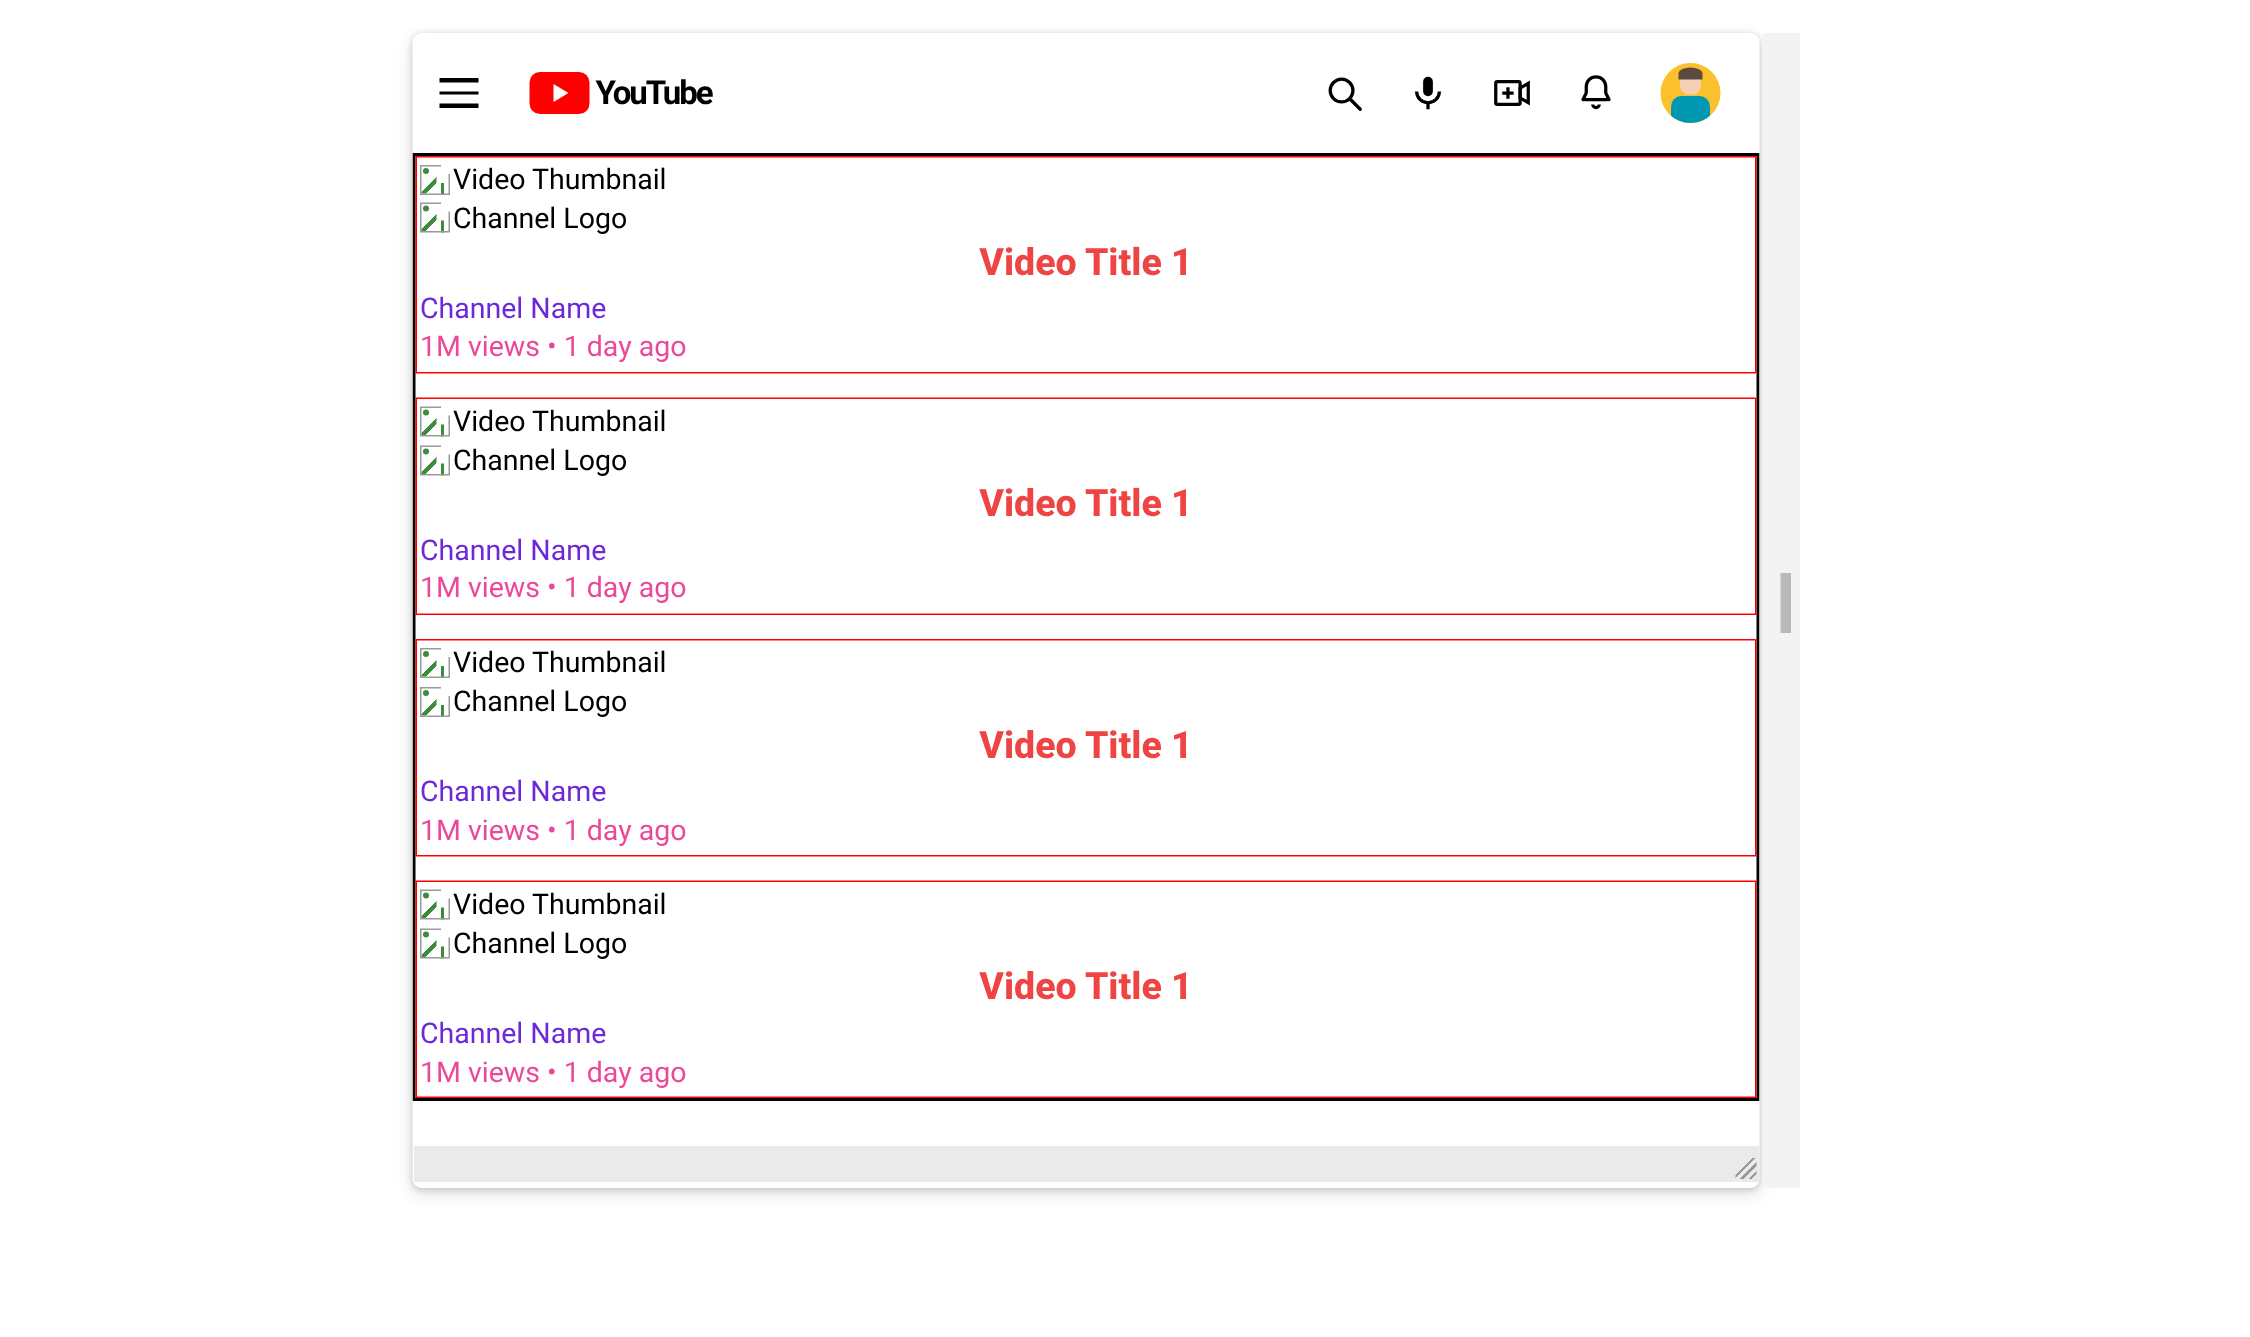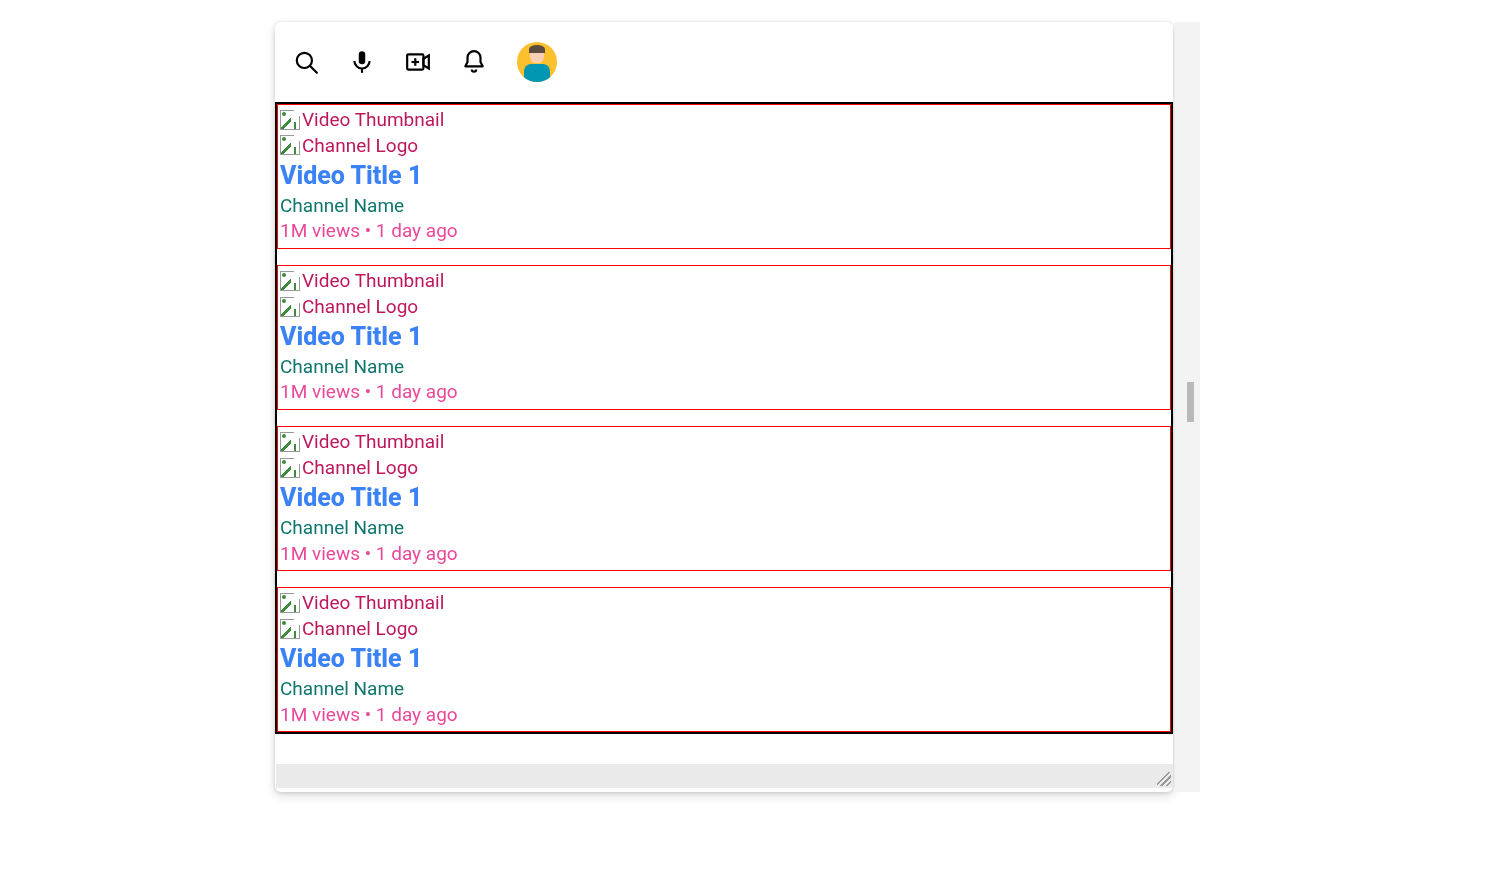--- a/index.html
+++ b/index.html
@@ -174,32 +174,33 @@
     .broken-icon::after {
       content:'';
       position:absolute;
       right:-2px; top:-2px;
       width:7px; height:7px;
       background:#fff;
       border-bottom-left-radius: 3px;
     }
     .broken-txt {
       font-size: 19px;
-      color: #be185d;
+      color: #000000;
     }
     .vid-title {
       font-size: 25px;
       font-weight: 800;
-      color: #3b82f6;
+      color: #ef4444;
       line-height: 1.3;
       margin-top: 2px;
+      text-align: center;
     }
     .vid-chan {
       font-size: 19px;
-      color: #0f766e;
+      color: #6d28d9;
       line-height: 1.35;
     }
     .vid-meta {
       font-size: 19px;
       color: #ec4899;
       line-height: 1.35;
     }
     .scrollbar-container {
       position: absolute;
       right: -27px;
@@ -246,20 +247,33 @@
         linear-gradient(135deg, transparent 40%, #999 40%, #999 48%, transparent 48%, transparent 60%, #999 60%, #999 68%, transparent 68%, transparent 80%, #999 80%, #999 88%, transparent 88%);
     }
     .content-scroll::-webkit-scrollbar { width: 0; }
   </style>
 </head>
 <body>
 
 <div class="panel-container">
 
   <div class="header">
+    <div class="header-left">
+      <div class="hamburger">
+        <div></div>
+          <div></div>
+          <div></div>
+      </div>
+      <div class="yt-logo">
+        <div class="yt-logo-box">
+          <div class="yt-logo-play"></div>
+        </div>
+        <span class="yt-logo-text">YouTube</span>
+      </div>
+    </div>
     <div class="header-right">
       <svg class="icon-svg" viewBox="0 0 24 24">
         <circle cx="10.5" cy="10.5" r="7" fill="none" stroke="#000" stroke-width="2"></circle>
         <line x1="16" y1="16" x2="22" y2="22" stroke="#000" stroke-width="2" stroke-linecap="round"></line>
       </svg>
       <svg class="icon-svg" viewBox="0 0 24 24">
         <rect x="9" y="2" width="6" height="12" rx="3" fill="#000"></rect>
         <path d="M5 11 a7 7 0 0 0 14 0" fill="none" stroke="#000" stroke-width="2"></path>
         <line x1="12" y1="18" x2="12" y2="22" stroke="#000" stroke-width="2"></line>
       </svg>

